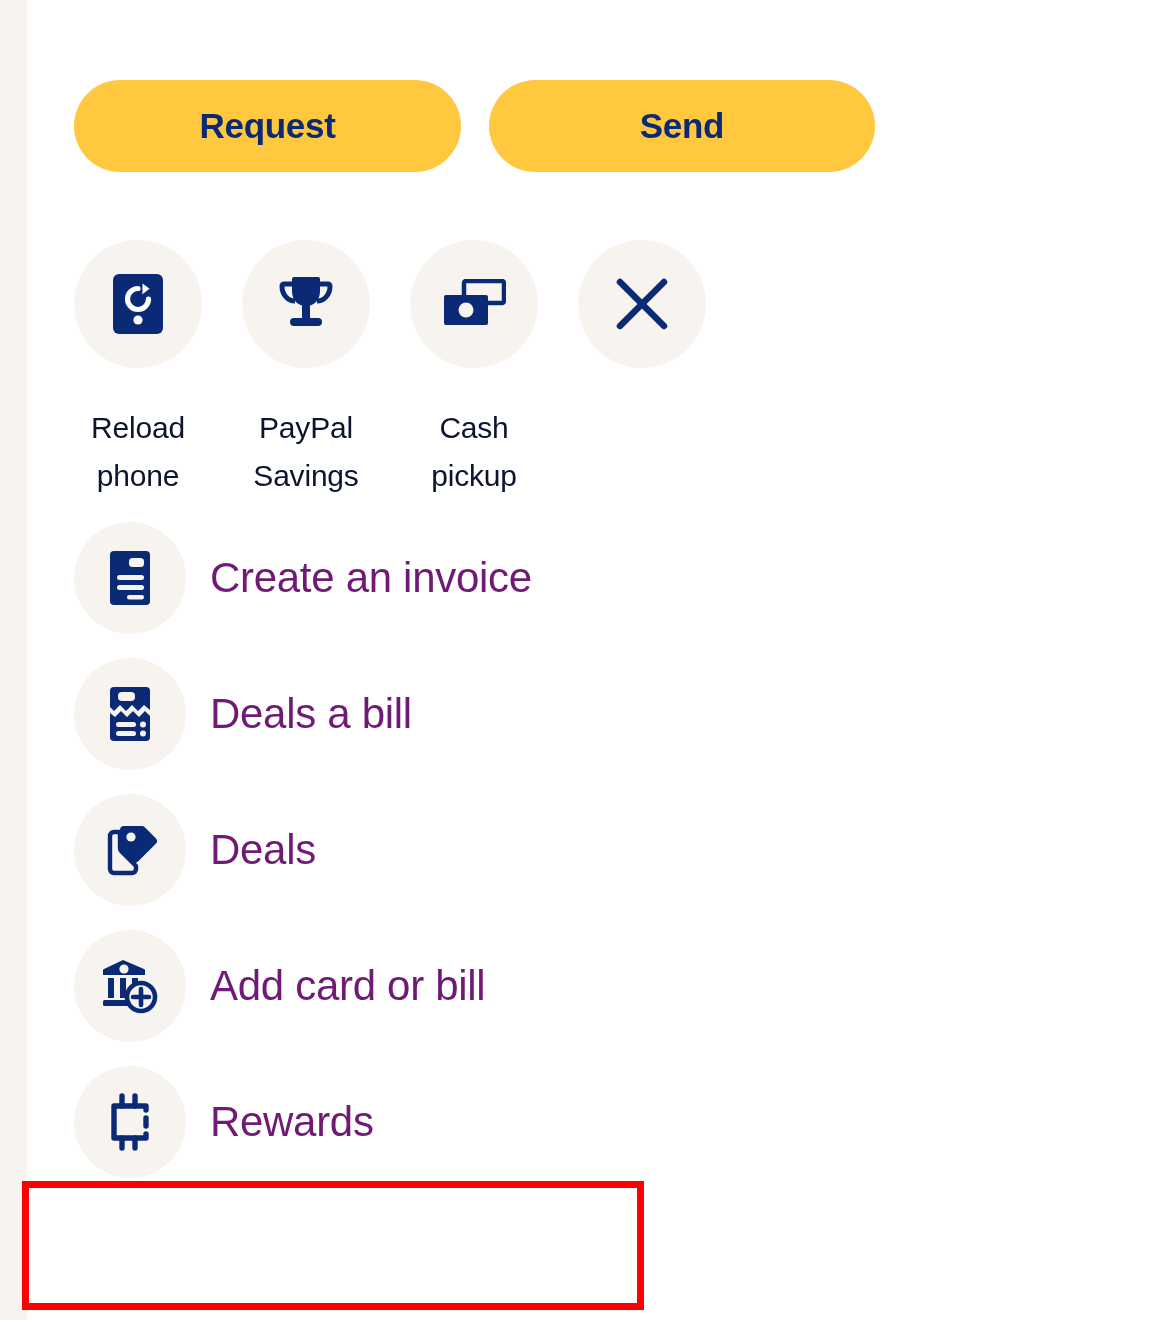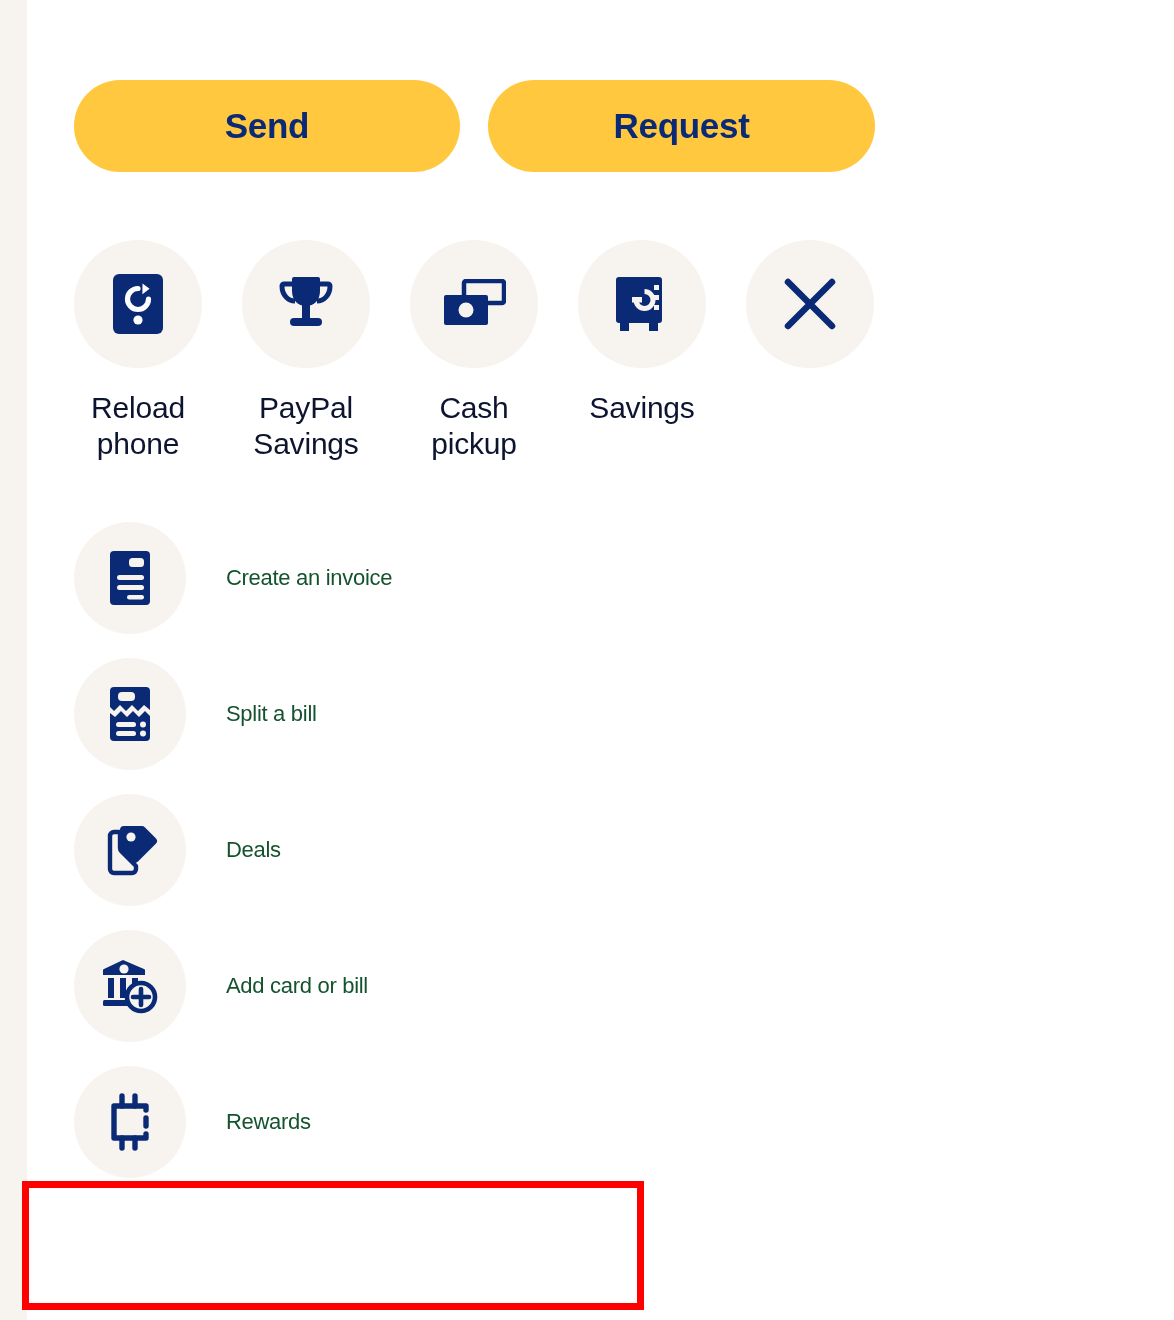--- a/index.html
+++ b/index.html
@@ -75,23 +75,23 @@
     width: 128px;
     height: 128px;
     border-radius: 50%;
     background: #F7F4EF;
     display: flex;
     align-items: center;
     justify-content: center;
     flex: 0 0 auto;
   }
   .quick-label {
-    margin-top: 22px;
+    margin-top: 36px;
     font-size: 30px;
-    line-height: 36px;
+    line-height: 48px;
     color: #0D1430;
     text-align: center;
     width: 140px;
     letter-spacing: -0.2px;
   }
 
   
   #action-list {
     position: absolute;
     left: 74px;
@@ -108,23 +108,23 @@
     width: 112px;
     height: 112px;
     border-radius: 50%;
     background: #F7F4EF;
     display: flex;
     align-items: center;
     justify-content: center;
     flex: 0 0 auto;
   }
   .row-label {
-    margin-left: 40px;
-    font-size: 22px;
-    color: #14532d;
+    margin-left: 24px;
+    font-size: 42px;
+    color: #701a75;
     letter-spacing: -0.3px;
     white-space: nowrap;
   }
 
   
   #highlight-box {
     position: absolute;
     left: 22px;
     top: 1181px;
     width: 622px;
@@ -137,22 +137,22 @@
   svg { display: block; }
 </style>
 </head>
 <body>
 
 <div id="screen">
 
   <div id="left-strip"></div>
 
   <div id="primary-actions">
+    <button class="pill-btn" id="request-button">Request</button>
     <button class="pill-btn" id="send-button">Send</button>
-    <button class="pill-btn" id="request-button">Request</button>
   </div>
 
   <div id="quick-actions">
 
     <div class="quick-item">
       <div class="quick-circle">
         <svg width="52" height="62" viewBox="0 0 52 62">
           <rect x="1" y="1" width="50" height="60" rx="6" fill="#0B2A75"></rect>
           <path d="M26 15.5 a10.5 10.5 0 1 0 10.5 10.5" fill="none" stroke="#FFFFFF" stroke-width="5.2" stroke-linecap="round"></path>
           <path d="M30.5 10.5 L37.6 15.8 L30.4 21.2 Z" fill="#FFFFFF"></path>
@@ -179,35 +179,20 @@
       <div class="quick-circle">
         <svg width="64" height="50" viewBox="0 0 64 50">
           <rect x="22" y="2" width="40" height="22" rx="2" fill="none" stroke="#0B2A75" stroke-width="4.5"></rect>
           <rect x="2" y="16" width="44" height="30" rx="2" fill="#0B2A75"></rect>
           <circle cx="24" cy="31" r="7.5" fill="#F7F4EF"></circle>
         </svg>
       </div>
       <div class="quick-label">Cash pickup</div>
     </div>
 
-    <div class="quick-item">
-      <div class="quick-circle">
-        <svg width="56" height="58" viewBox="0 0 56 58">
-          <rect x="2" y="2" width="46" height="46" rx="3" fill="#0B2A75"></rect>
-          <path d="M22 25 a8.5 8.5 0 1 0 8.5-8.5" fill="none" stroke="#F7F4EF" stroke-width="5"></path>
-          <rect x="18" y="22" width="10" height="5.5" fill="#F7F4EF"></rect>
-          <rect x="40" y="10" width="5" height="5" fill="#F7F4EF"></rect>
-          <rect x="40" y="20" width="5" height="5" fill="#F7F4EF"></rect>
-          <rect x="40" y="30" width="5" height="5" fill="#F7F4EF"></rect>
-          <rect x="6" y="48" width="9" height="8" fill="#0B2A75"></rect>
-          <rect x="35" y="48" width="9" height="8" fill="#0B2A75"></rect>
-        </svg>
-      </div>
-      <div class="quick-label">Savings</div>
-    </div>
 
     <div class="quick-item">
       <div class="quick-circle">
         <svg width="54" height="54" viewBox="0 0 54 54">
           <path d="M5 5 L49 49 M49 5 L5 49" stroke="#0B2A75" stroke-width="6.5" stroke-linecap="round"></path>
         </svg>
       </div>
       <div class="quick-label"></div>
     </div>
 
@@ -234,21 +219,21 @@
         <svg width="42" height="56" viewBox="0 0 42 56">
           <path d="M1 5 a4 4 0 0 1 4-4 h32 a4 4 0 0 1 4 4 V24 L35 19 L29 25 L23 19 L17 25 L11 19 L5 25 L1 21 Z" fill="#0B2A75"></path>
           <path d="M1 27 L6 31 L12 25 L18 31 L24 25 L30 31 L36 25 L41 30 V51 a4 4 0 0 1-4 4 H5 a4 4 0 0 1-4-4 Z" fill="#0B2A75"></path>
           <rect x="9" y="6" width="17" height="9" rx="4" fill="#F7F4EF"></rect>
           <rect x="7" y="36" width="20" height="5" rx="2.5" fill="#F7F4EF"></rect>
           <circle cx="34" cy="38.5" r="3" fill="#F7F4EF"></circle>
           <rect x="7" y="45" width="20" height="5" rx="2.5" fill="#F7F4EF"></rect>
           <circle cx="34" cy="47.5" r="3" fill="#F7F4EF"></circle>
         </svg>
       </div>
-      <div class="row-label">Split a bill</div>
+      <div class="row-label">Deals a bill</div>
     </div>
 
     <div class="list-row">
       <div class="row-circle">
         <svg width="56" height="52" viewBox="0 0 56 52">
           <path d="M22 2 h18 a4 4 0 0 1 2.8 1.2 l11 11 a4 4 0 0 1 0 5.6 L36 37.6 a4 4 0 0 1-5.6 0 l-11-11 A4 4 0 0 1 18 23 V6 a4 4 0 0 1 4-4 z" fill="#0B2A75"></path>
           <path d="M12 8 h6 v16 a5 5 0 0 0 1.5 3.5 L34 42 v3 a4 4 0 0 1-4 4 H12 a4 4 0 0 1-4-4 V12 a4 4 0 0 1 4-4 z" fill="none" stroke="#0B2A75" stroke-width="4.4" stroke-linejoin="round"></path>
           <circle cx="29" cy="13" r="4.6" fill="#F7F4EF"></circle>
         </svg>
       </div>

